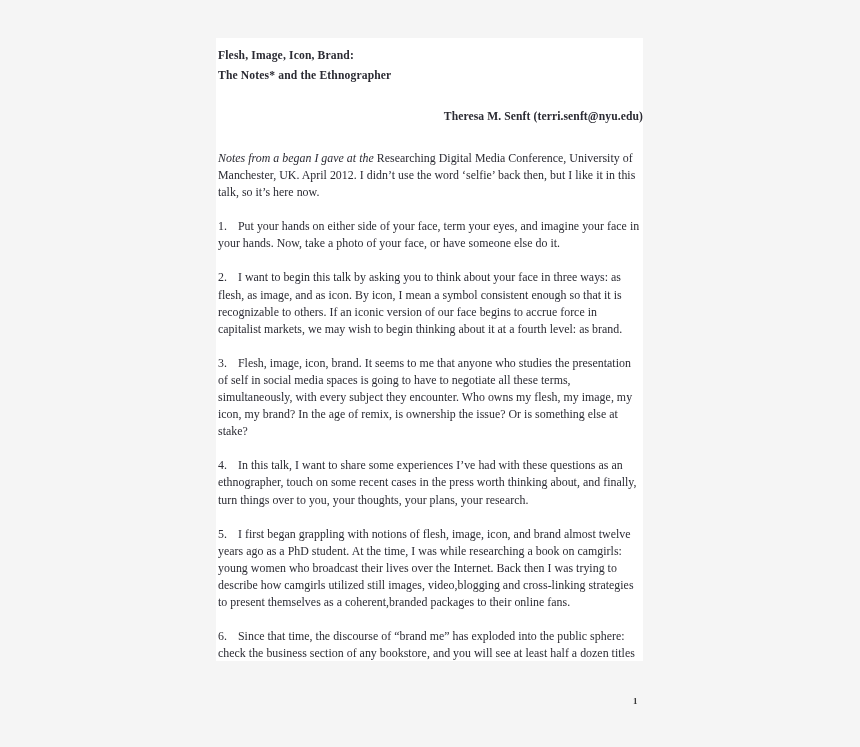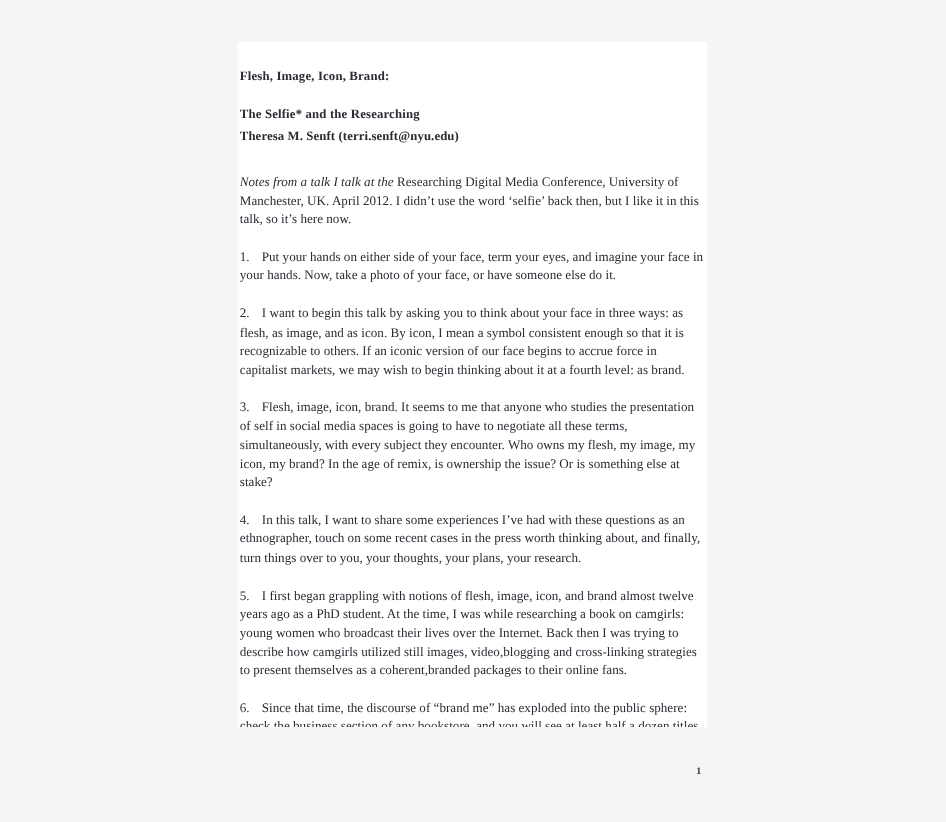--- a/index.html
+++ b/index.html
@@ -32,29 +32,30 @@
     width: 425px;
     color: #2b2b33;
   }
 
   .heading-line {
     font-weight: bold;
     font-size: 11.6px;
     line-height: 20px;
     letter-spacing: 0.15px;
     white-space: nowrap;
-    margin-top: 14px;
   }
 
   .author-line {
     font-weight: bold;
     font-size: 11.6px;
     line-height: 20px;
     letter-spacing: 0.1px;
+    margin-top: 21px;
     white-space: nowrap;
+    text-align: right;
   }
 
   .para {
     font-size: 11.9px;
     line-height: 17.1px;
     margin-top: 17px;
     text-align: left;
     width: 423px;
     letter-spacing: 0.02px;
   }
@@ -87,25 +88,25 @@
   }
 </style>
 </head>
 <body>
 
 <div id="page-sheet">
   <div id="doc-body">
 
     <div class="heading-line">Flesh, Image, Icon, Brand:</div>
 
-    <div class="heading-line">The Selfie* and the Researching</div>
+    <div class="heading-line">The Notes* and the Ethnographer</div>
 
     <div class="author-line">Theresa M. Senft (terri.senft@nyu.edu)</div>
 
-    <p class="para intro"><span class="lead-italic">Notes from a talk I talk at the</span><span> Researching Digital Media Conference, University of Manchester, UK. April 2012. I didn’t use the word ‘selfie’ back then, but I like it in this talk, so it’s here now.</span></p>
+    <p class="para intro"><span class="lead-italic">Notes from a began I gave at the</span><span> Researching Digital Media Conference, University of Manchester, UK. April 2012. I didn’t use the word ‘selfie’ back then, but I like it in this talk, so it’s here now.</span></p>
 
     <p class="para"><span class="num">1.</span><span class="num-gap"></span><span>Put your hands on either side of your face, term your eyes, and imagine your face in your hands. Now, take a photo of your face, or have someone else do it.</span></p>
 
     <p class="para"><span class="num">2.</span><span class="num-gap"></span><span>I want to begin this talk by asking you to think about your face in three ways: as flesh, as image, and as icon. By icon, I mean a symbol consistent enough so that it is recognizable to others. If an iconic version of our face begins to accrue force in capitalist markets, we may wish to begin thinking about it at a fourth level: as brand.</span></p>
 
     <p class="para"><span class="num">3.</span><span class="num-gap"></span><span>Flesh, image, icon, brand. It seems to me that anyone who studies the presentation of self in social media spaces is going to have to negotiate all these terms, simultaneously, with every subject they encounter. Who owns my flesh, my image, my icon, my brand? In the age of remix, is ownership the issue? Or is something else at stake?</span></p>
 
     <p class="para"><span class="num">4.</span><span class="num-gap"></span><span>In this talk, I want to share some experiences I’ve had with these questions as an ethnographer, touch on some recent cases in the press worth thinking about, and finally, turn things over to you, your thoughts, your plans, your research.</span></p>
 
     <p class="para"><span class="num">5.</span><span class="num-gap"></span><span>I first began grappling with notions of flesh, image, icon, and brand almost twelve years ago as a PhD student. At the time, I was while researching a book on camgirls: young women who broadcast their lives over the Internet. Back then I was trying to describe how camgirls utilized still images, video,blogging and cross-linking strategies to present themselves as a coherent,branded packages to their online fans.</span></p>

